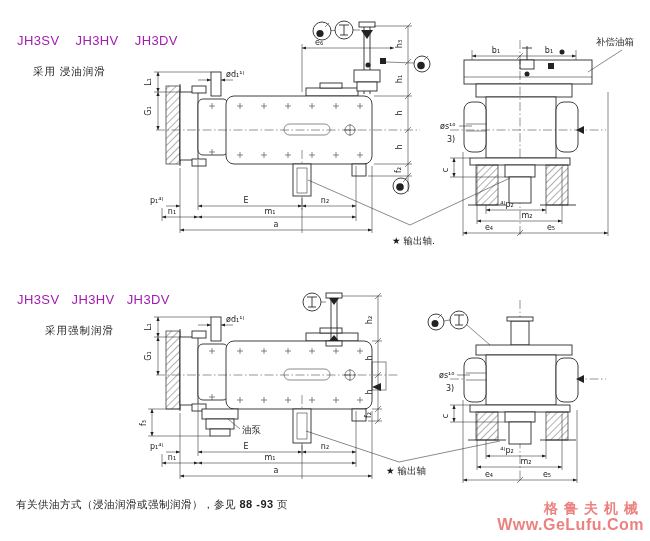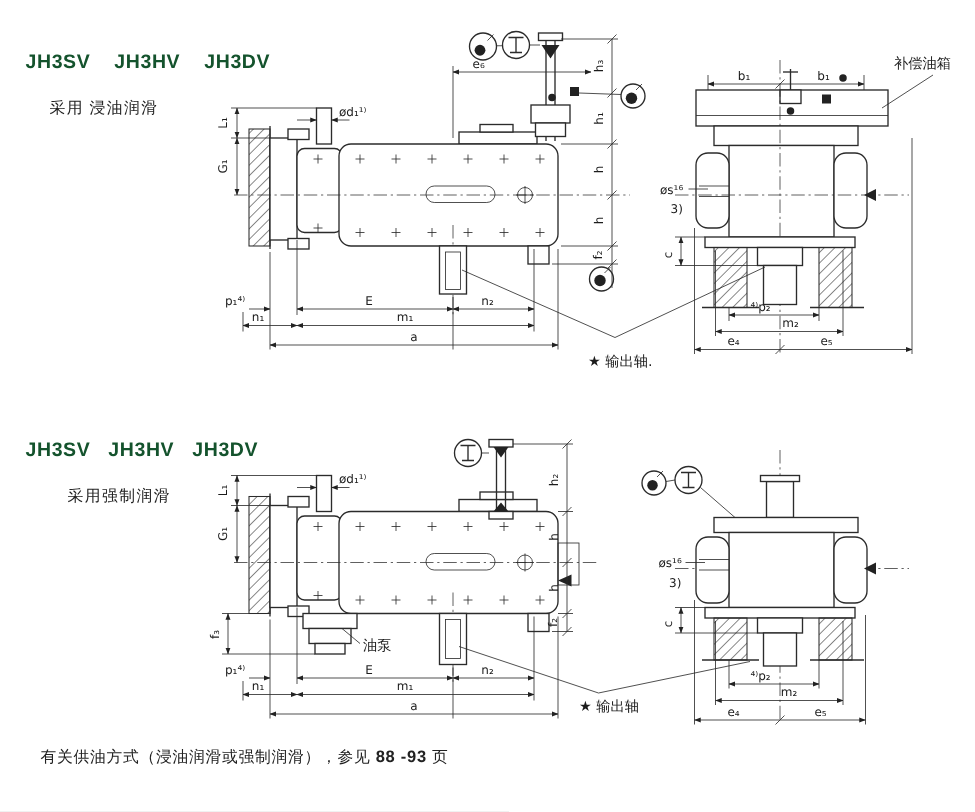--- a/index.html
+++ b/index.html
@@ -1,21 +1,21 @@
 <!DOCTYPE html>
 <html><head>
 <meta charset="utf-8">
 <style>
   html,body{margin:0;padding:0;background:#e8e8e8;}
   #page{position:relative;width:650px;height:541px;background:#ffffff;overflow:hidden;
         font-family:"Liberation Sans","DejaVu Sans",sans-serif;color:#1c1c1c;}
   #page svg{position:absolute;left:0;top:0;}
-  .sec-title{position:absolute;font-weight:bold;font-size:13px;letter-spacing:.4px;white-space:pre;color:#14532d;}
+  .sec-title{position:absolute;font-weight:normal;font-size:13px;letter-spacing:.4px;white-space:pre;color:#a21caf;}
   .sec-sub{position:absolute;font-size:10.5px;color:#222;letter-spacing:1px;}
-  .footer{position:absolute;left:27px;top:498px;font-size:10.5px;color:#222;letter-spacing:.5px;text-align:right;}
+  .footer{position:absolute;left:16px;top:498px;font-size:10.5px;color:#222;letter-spacing:.5px;text-align:right;}
   .footer b{font-size:11px;}
   .watermark{position:absolute;right:6px;top:501px;text-align:right;line-height:1.1;}
   .watermark .w1{font-size:14px;font-weight:bold;letter-spacing:6px;}
   .watermark .w2{font-size:16px;font-weight:bold;letter-spacing:.5px;}
   
   .ln{stroke:#2b2b2b;stroke-width:.9;fill:none;}
   .fw{fill:#ffffff;}
   .thin{stroke:#2b2b2b;stroke-width:.55;fill:none;}
   .dim{stroke:#2b2b2b;stroke-width:.55;fill:none;}
   .cl{stroke:#2b2b2b;stroke-width:.5;fill:none;stroke-dasharray:9 2.5 1.5 2.5;}
@@ -346,15 +346,17 @@
   <div class="sec-title" style="left:17px;top:33px;">JH3SV    JH3HV    JH3DV</div>
   <div class="sec-sub" style="left:33px;top:65px;font-family:Liberation Serif, serif;">采用 浸油润滑</div>
   <div class="sec-title" style="left:17px;top:292px;">JH3SV   JH3HV   JH3DV</div>
   <div class="sec-sub" style="left:45px;top:324px;">采用强制润滑</div>
 
   <div class="footer">
     <span>有关供油方式（浸油润滑或强制润滑），参见 </span><b>88 -93</b><span> 页</span>
   </div>
 
   <div class="watermark" style="color: rgb(236, 130, 128);">
+    <div class="w1">格鲁夫机械</div>
+    <div class="w2">Www.GeLufu.Com</div>
   </div>
 
 </div>
 
 </body></html>

